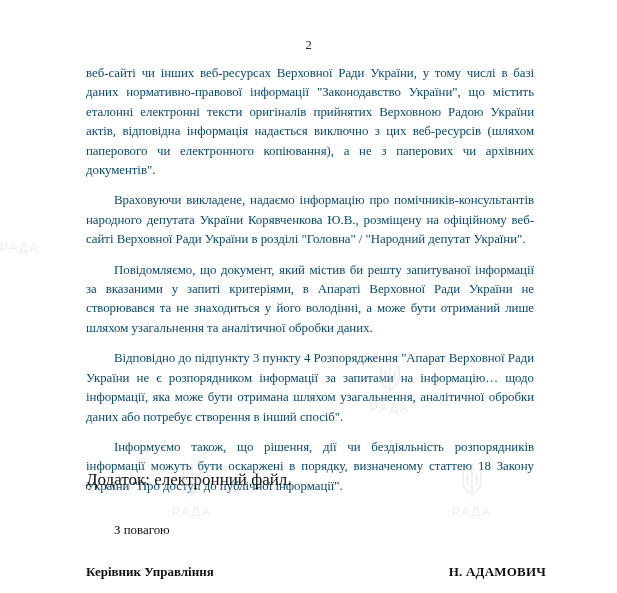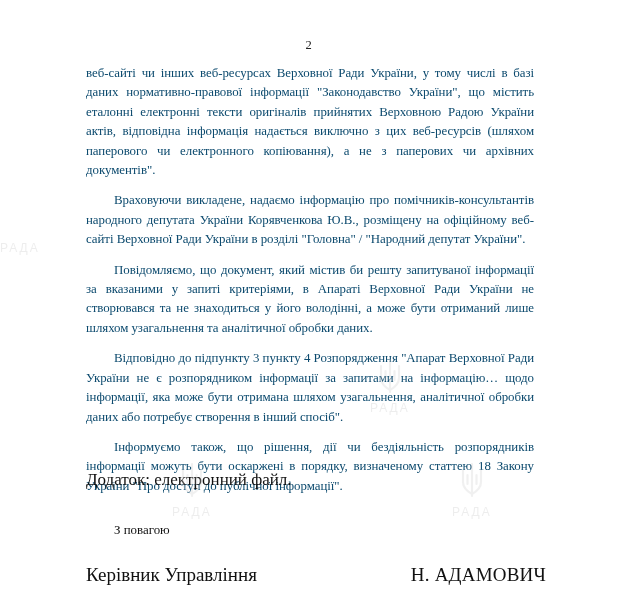--- a/index.html
+++ b/index.html
@@ -69,21 +69,22 @@
     margin-top: 7px;
   }
   .signature-row {
     position: absolute;
     left: 86px;
     top: 564px;
     width: 460px;
     display: flex;
     justify-content: space-between;
     align-items: flex-start;
-    font-size: 19px;
+    font-size: 13px;
+    font-weight: bold;
   }
   .sig-left { white-space: nowrap; }
   .sig-right { white-space: nowrap; letter-spacing: 0.2px; }
 
   
   .watermark {
     position: absolute;
     pointer-events: none;
     user-select: none;
     opacity: 0.30;

